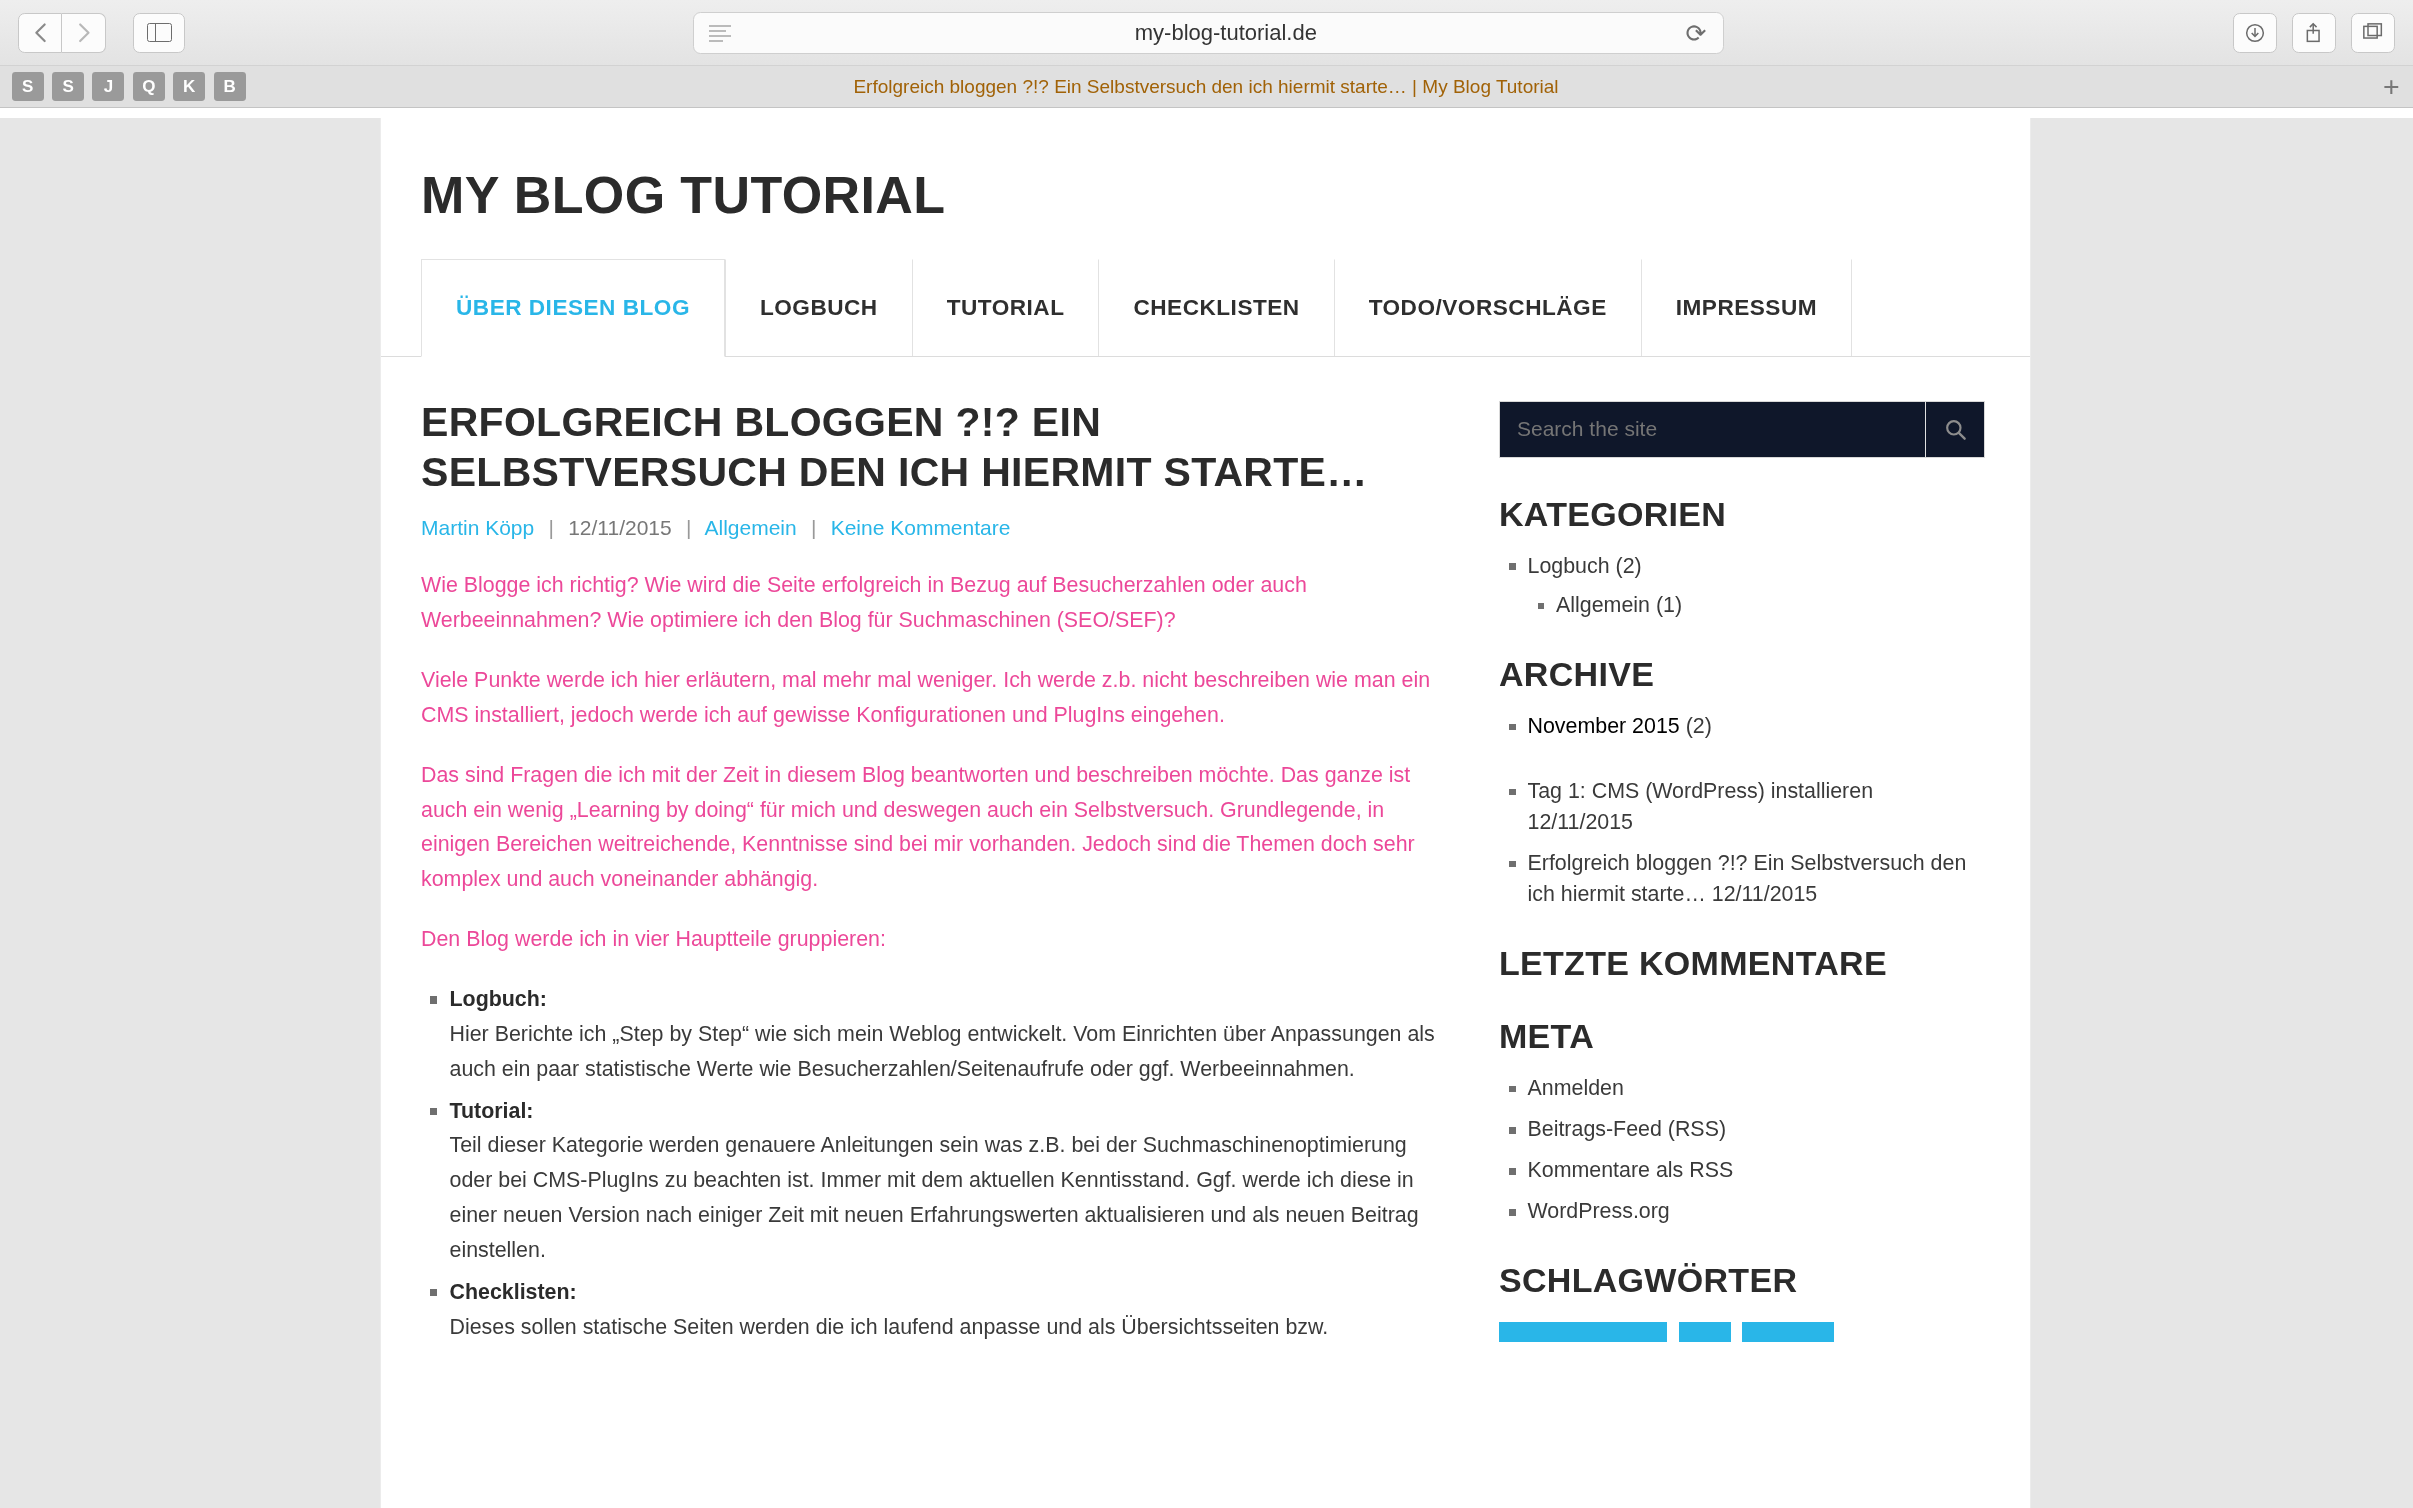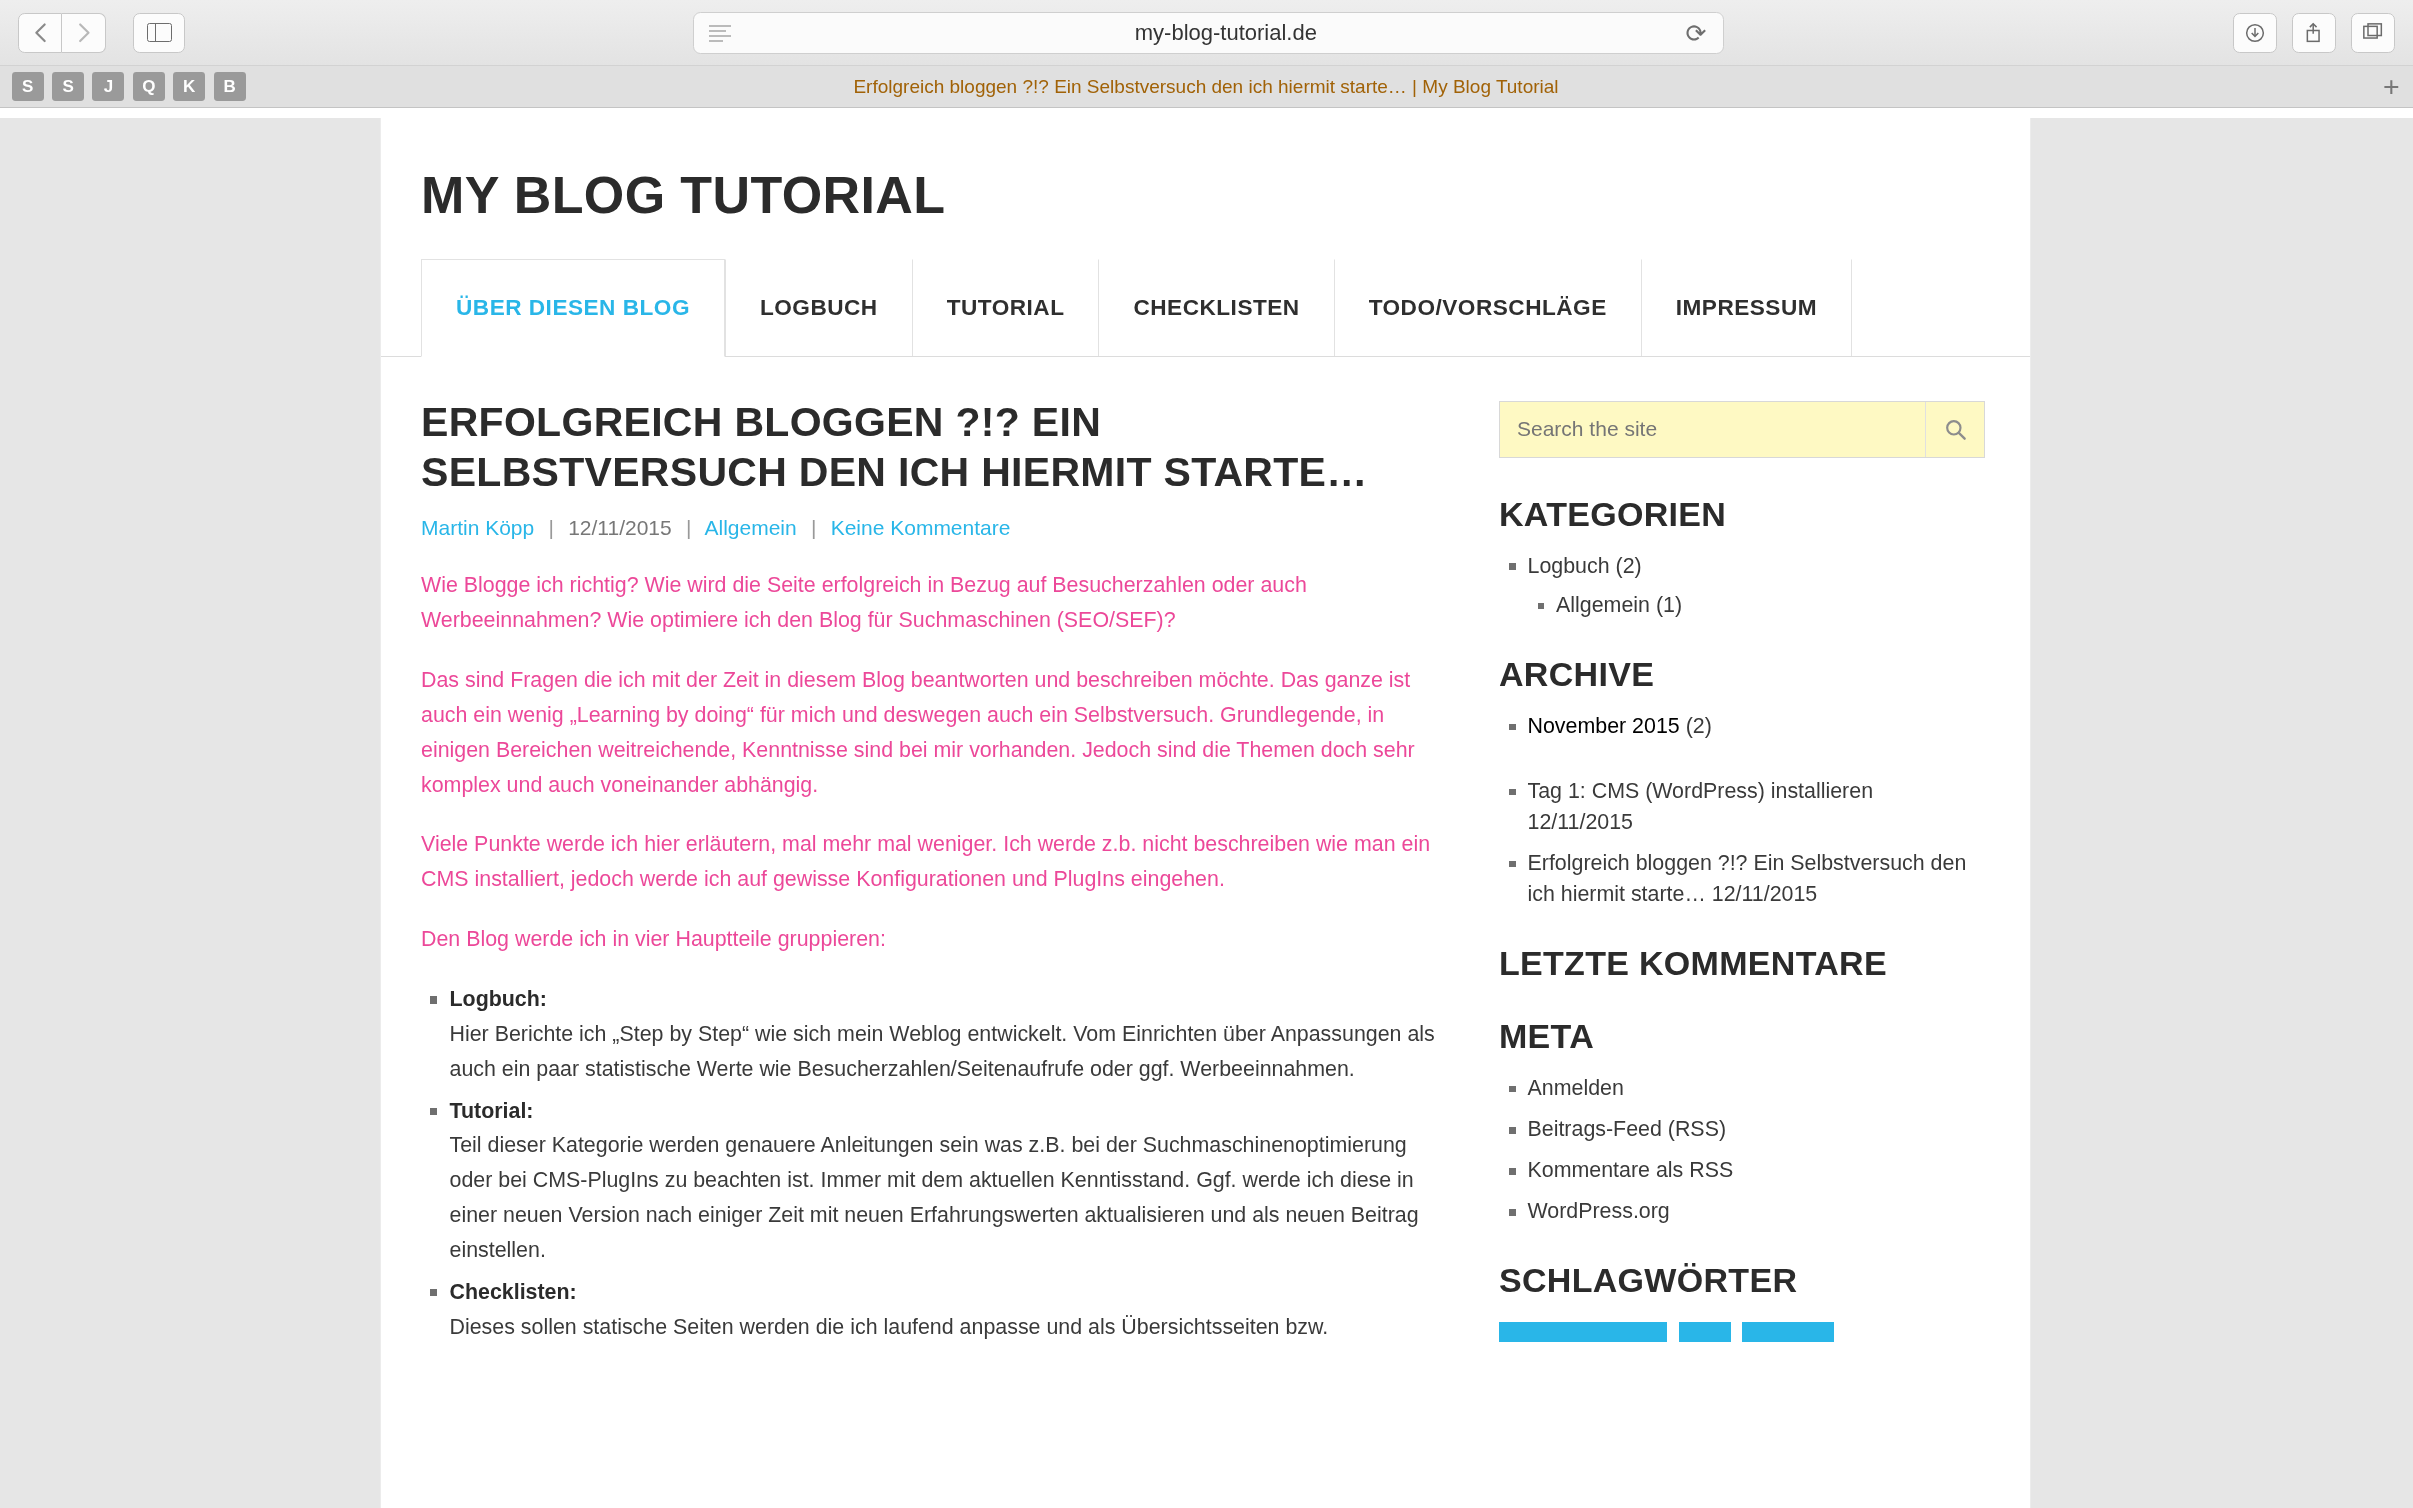--- a/index.html
+++ b/index.html
@@ -221,21 +221,21 @@
     width: 7.5px; height: 7.5px;
     background: #6f6f6f;
   }
   .bullets b { color: #2b2b2b; }
 
   
   .sidebar { width: 486px; padding-top: 3.4px; }
   .searchbox {
     height: 57px;
     border: 0.8px solid #d8d8d8;
-    background: #fef9c3;
+    background: #0f172a;
     display: flex; align-items: center;
     margin-bottom: 37px;
   }
   .searchbox input {
     flex: 1;
     border: none; background: transparent; outline: none;
     font-size: 21px; color: #8b8b8b;
     padding: 0 17px;
     font-family: "Liberation Sans", sans-serif;
   }
@@ -376,22 +376,22 @@
           <a href="#">Martin Köpp</a>
           <span class="sep">|</span>
           <span>12/11/2015</span>
           <span class="sep">|</span>
           <a href="#">Allgemein</a>
           <span class="sep">|</span>
           <a href="#">Keine Kommentare</a>
         </div>
 
         <p class="para">Wie Blogge ich richtig? Wie wird die Seite erfolgreich in Bezug auf Besucherzahlen oder auch Werbeeinnahmen? Wie optimiere ich den Blog für Suchmaschinen (SEO/SEF)?</p>
+        <p class="para">Viele Punkte werde ich hier erläutern, mal mehr mal weniger. Ich werde z.b. nicht beschreiben wie man ein CMS installiert, jedoch werde ich auf gewisse Konfigurationen und PlugIns eingehen.</p>
         <p class="para tight">Das sind Fragen die ich mit der Zeit in diesem Blog beantworten und beschreiben möchte. Das ganze ist auch ein wenig „Learning by doing“ für mich und deswegen auch ein Selbstversuch. Grundlegende, in einigen Bereichen weitreichende, Kenntnisse sind bei mir vorhanden. Jedoch sind die Themen doch sehr komplex und auch voneinander abhängig.</p>
-        <p class="para">Viele Punkte werde ich hier erläutern, mal mehr mal weniger. Ich werde z.b. nicht beschreiben wie man ein CMS installiert, jedoch werde ich auf gewisse Konfigurationen und PlugIns eingehen.</p>
         <p class="para">Den Blog werde ich in vier Hauptteile gruppieren:</p>
 
         <ul class="bullets">
           <li>
             <b>Logbuch:</b><br>
             <span>Hier Berichte ich „Step by Step“ wie sich mein Weblog entwickelt. Vom Einrichten über Anpassungen als auch ein paar statistische Werte wie Besucherzahlen/Seitenaufrufe oder ggf. Werbeeinnahmen.</span>
           </li>
           <li>
             <b>Tutorial:</b><br>
             <span>Teil dieser Kategorie werden genauere Anleitungen sein was z.B. bei der Suchmaschinenoptimierung oder bei CMS-PlugIns zu beachten ist. Immer mit dem aktuellen Kenntisstand. Ggf. werde ich diese in einer neuen Version nach einiger Zeit mit neuen Erfahrungswerten aktualisieren und als neuen Beitrag einstellen.</span>

